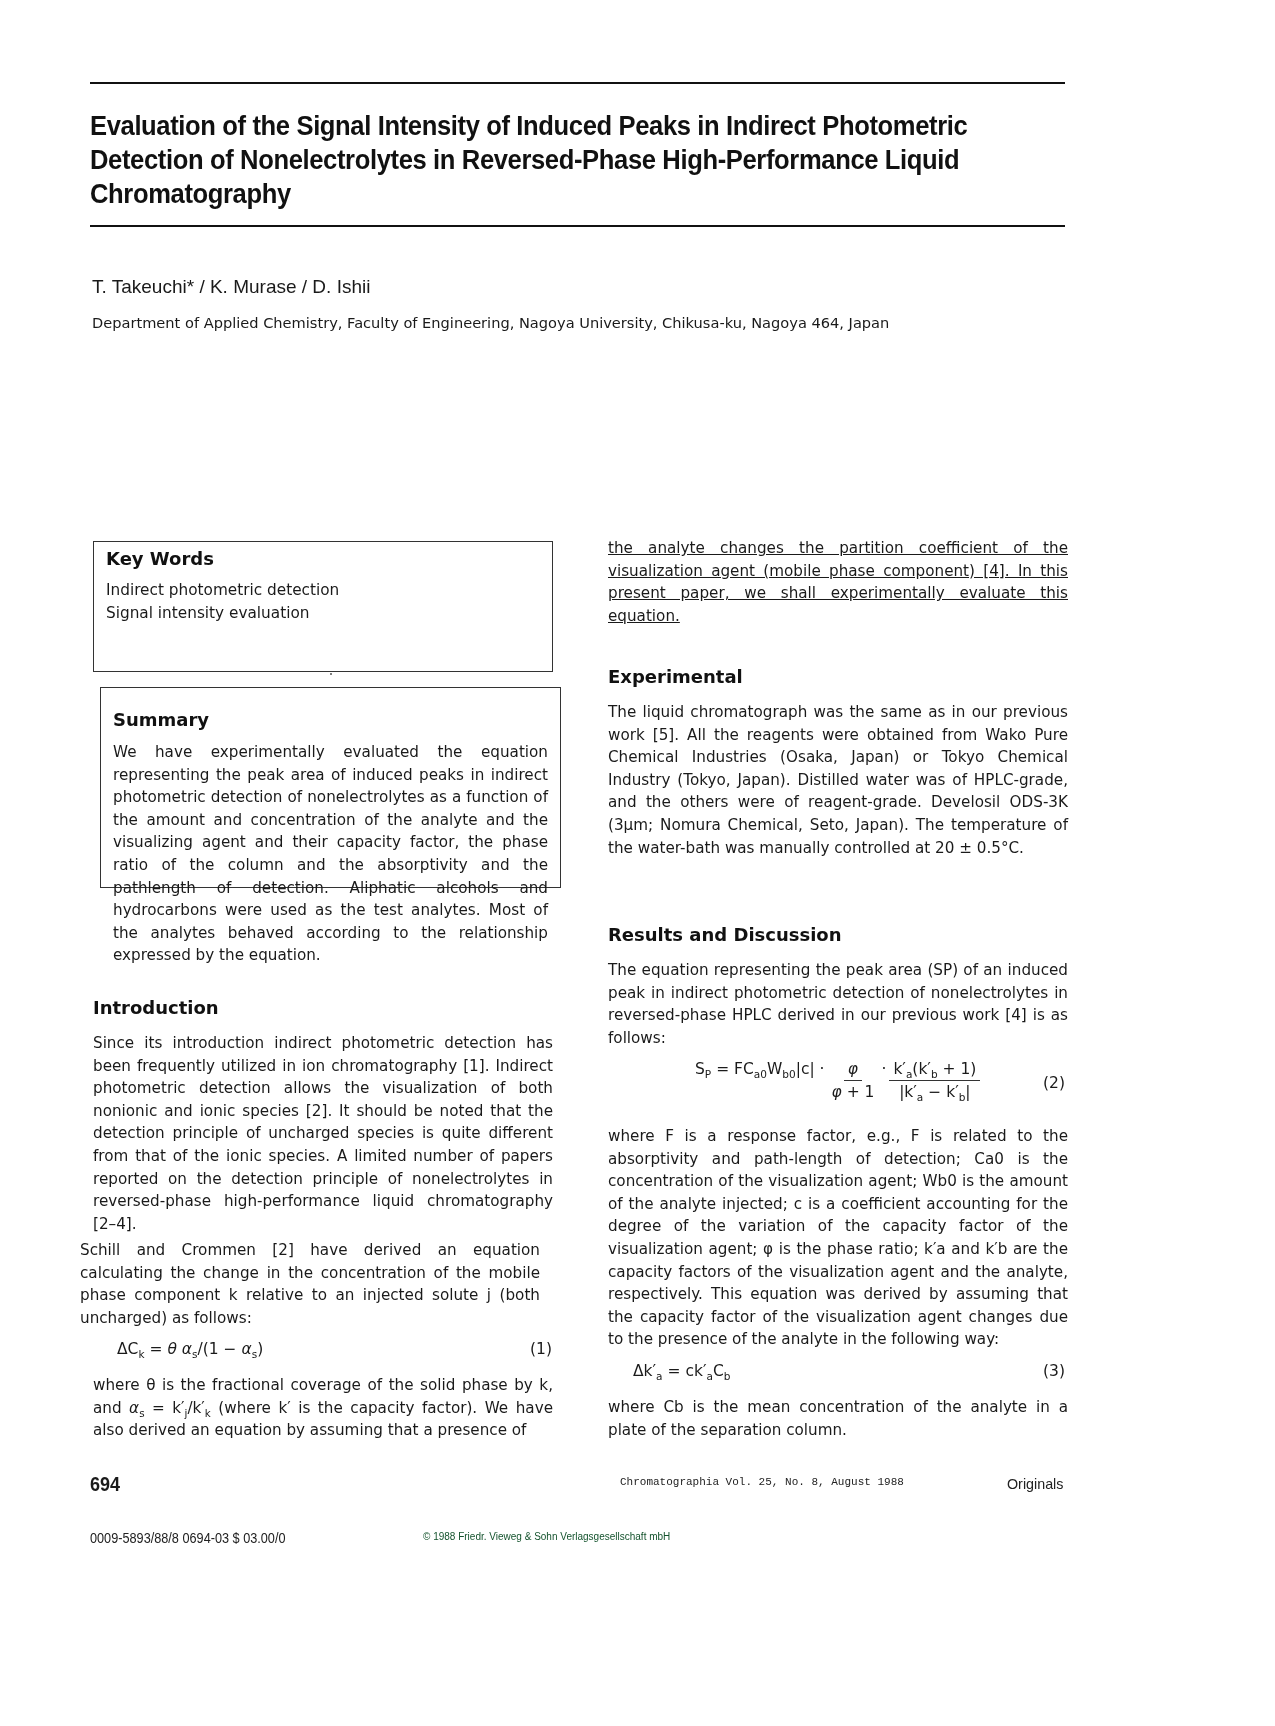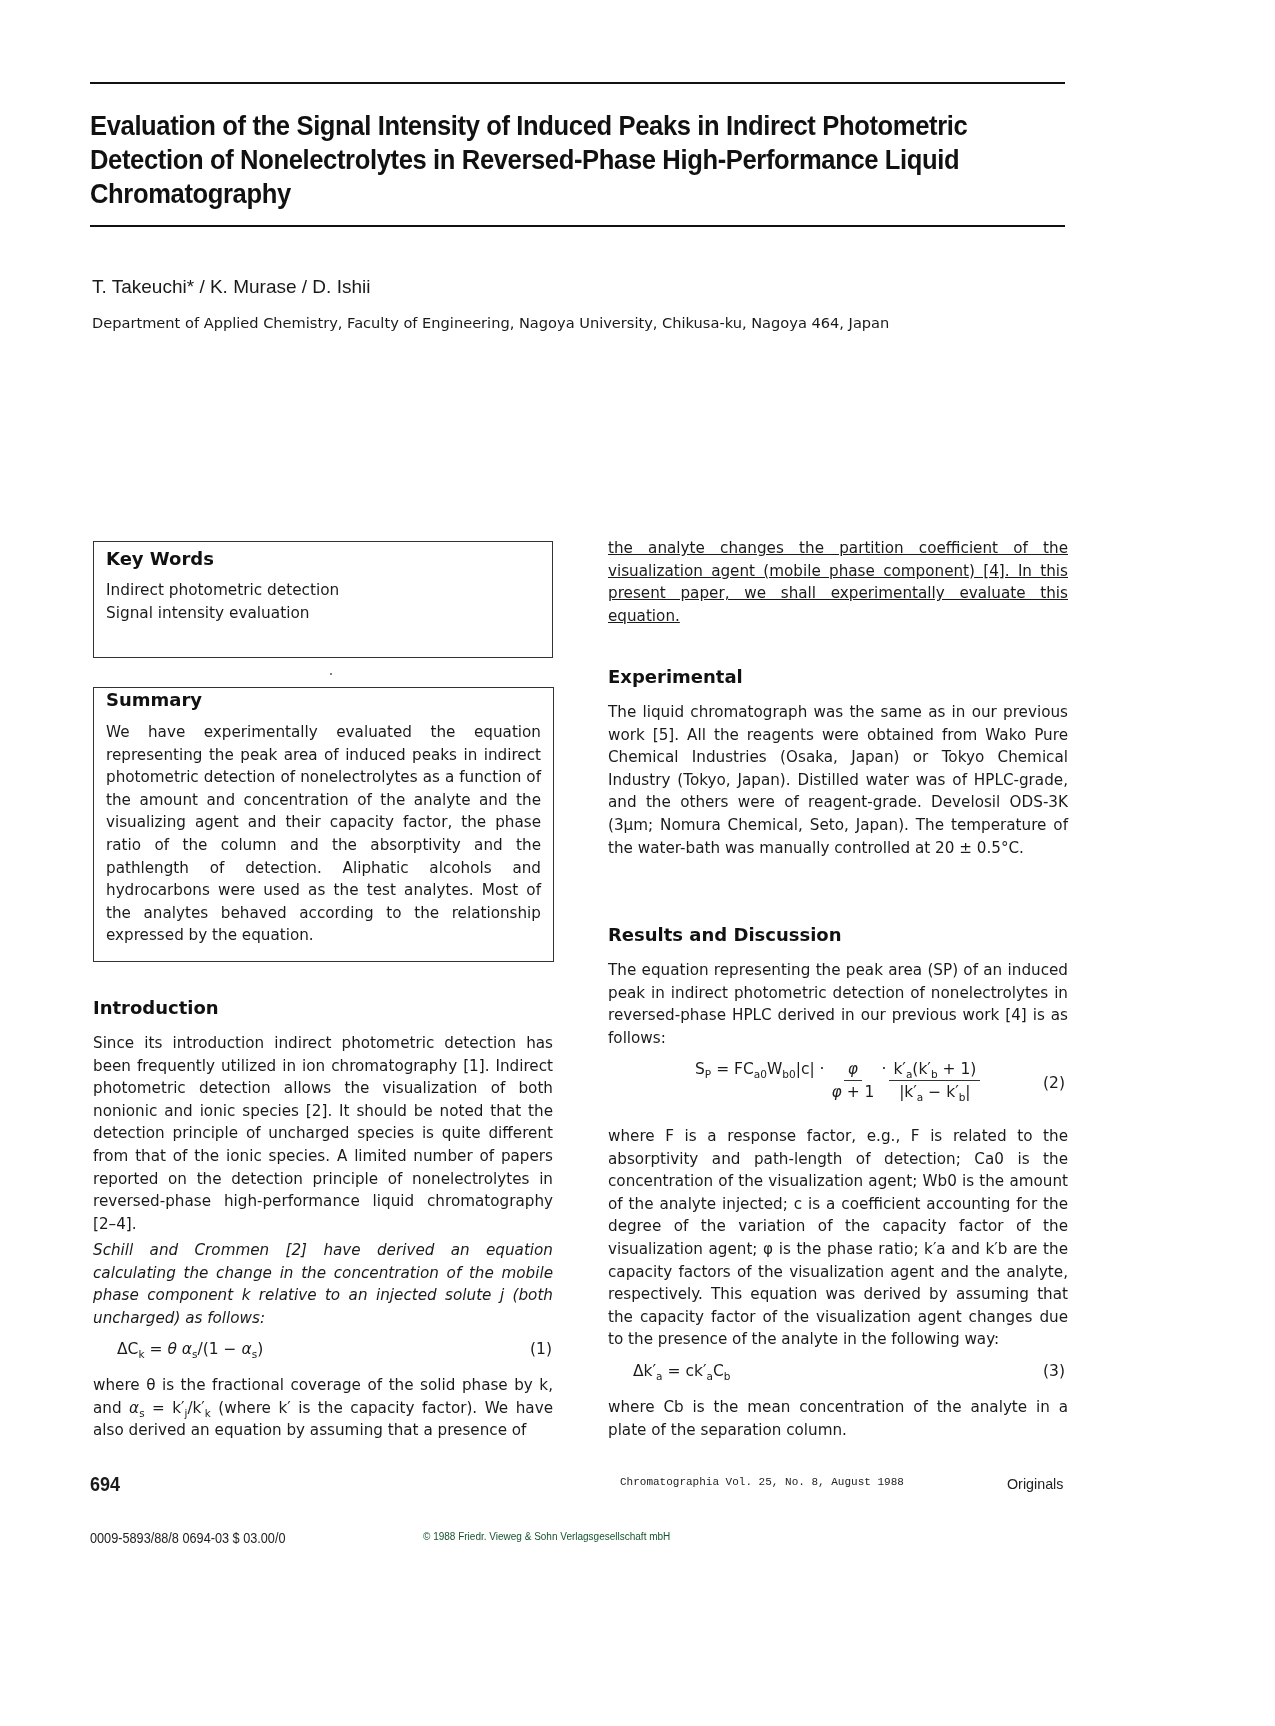--- a/index.html
+++ b/index.html
@@ -49,38 +49,38 @@
 </head>
 <body>
 
 <div class="rule" style="top:82px;"></div>
 <div class="title">Evaluation of the Signal Intensity of Induced Peaks in Indirect Photometric Detection of Nonelectrolytes in Reversed-Phase High-Performance Liquid Chromatography</div>
 <div class="rule" style="top:225px;"></div>
 
 <div class="authors">T. Takeuchi* / K. Murase / D. Ishii</div>
 <div class="affil">Department of Applied Chemistry, Faculty of Engineering, Nagoya University, Chikusa-ku, Nagoya 464, Japan</div>
 
-<div class="box" style="left:93px; top:541px; width:460px; height:117px; padding:6px 12px 0 12px;">
+<div class="box" style="left:93px; top:541px; width:460px; height:131px; padding:6px 12px 0 12px;">
   <h3>Key Words</h3>
   <div class="kw-list">
     <div>Indirect photometric detection</div>
     <div>Signal intensity evaluation</div>
   </div>
 </div>
 
 <div class="dot"></div>
 
-<div class="box" style="left:93px; top:687px; width:461px; height:275px; padding:1px 12px 0 12px;">
+<div class="box" style="left:100px; top:687px; width:461px; height:201px; padding:21px 12px 0 12px;">
   <h3>Summary</h3>
   <div class="col-text justify" style="margin-top:11px; hyphens:auto;">We have experimentally evaluated the equation representing the peak area of induced peaks in indirect photometric detection of nonelectrolytes as a function of the amount and concentration of the analyte and the visualizing agent and their capacity factor, the phase ratio of the column and the absorptivity and the pathlength of detection. Aliphatic alcohols and hydrocarbons were used as the test analytes. Most of the analytes behaved according to the relationship expressed by the equation.</div>
 </div>
 
 <div class="heading" style="left:93px; top:997px;">Introduction</div>
 <div class="para col-text justify" style="left:93px; top:1032px; width:460px;">Since its introduction indirect photometric detection has been frequently utilized in ion chromatography [1]. Indirect photometric detection allows the visualization of both nonionic and ionic species [2]. It should be noted that the detection principle of uncharged species is quite different from that of the ionic species. A limited number of papers reported on the detection principle of nonelectrolytes in reversed-phase high-performance liquid chromatography [2–4].</div>
-<div class="para col-text justify" style="left:93px; top:1239px; width:460px;font-style:italic;">Schill and Crommen [2] have derived an equation calculating the change in the concentration of the mobile phase component k relative to an injected solute j (both uncharged) as follows:</div>
+<div class="para col-text justify" style="left:80px; top:1239px; width:460px;">Schill and Crommen [2] have derived an equation calculating the change in the concentration of the mobile phase component k relative to an injected solute j (both uncharged) as follows:</div>
 
 <div class="eq" style="left:117px; top:1340px;">
   ΔC<sub>k</sub> = <i>θ</i> <i>α</i><sub>s</sub>/(1 − <i>α</i><sub>s</sub>)
 </div>
 <div class="eqnum" style="left:530px; top:1340px;">(1)</div>
 
 <div class="para col-text" style="left:93px; top:1374px; width:460px; text-align:justify;">
   <span>where θ is the fractional coverage of the solid phase by k, and</span>
   <span> <i>α</i><sub>s</sub> = k′<sub>j</sub>/k′<sub>k</sub> </span>
   <span>(where k′ is the capacity factor). We have also derived an equation by assuming that a presence of</span>

